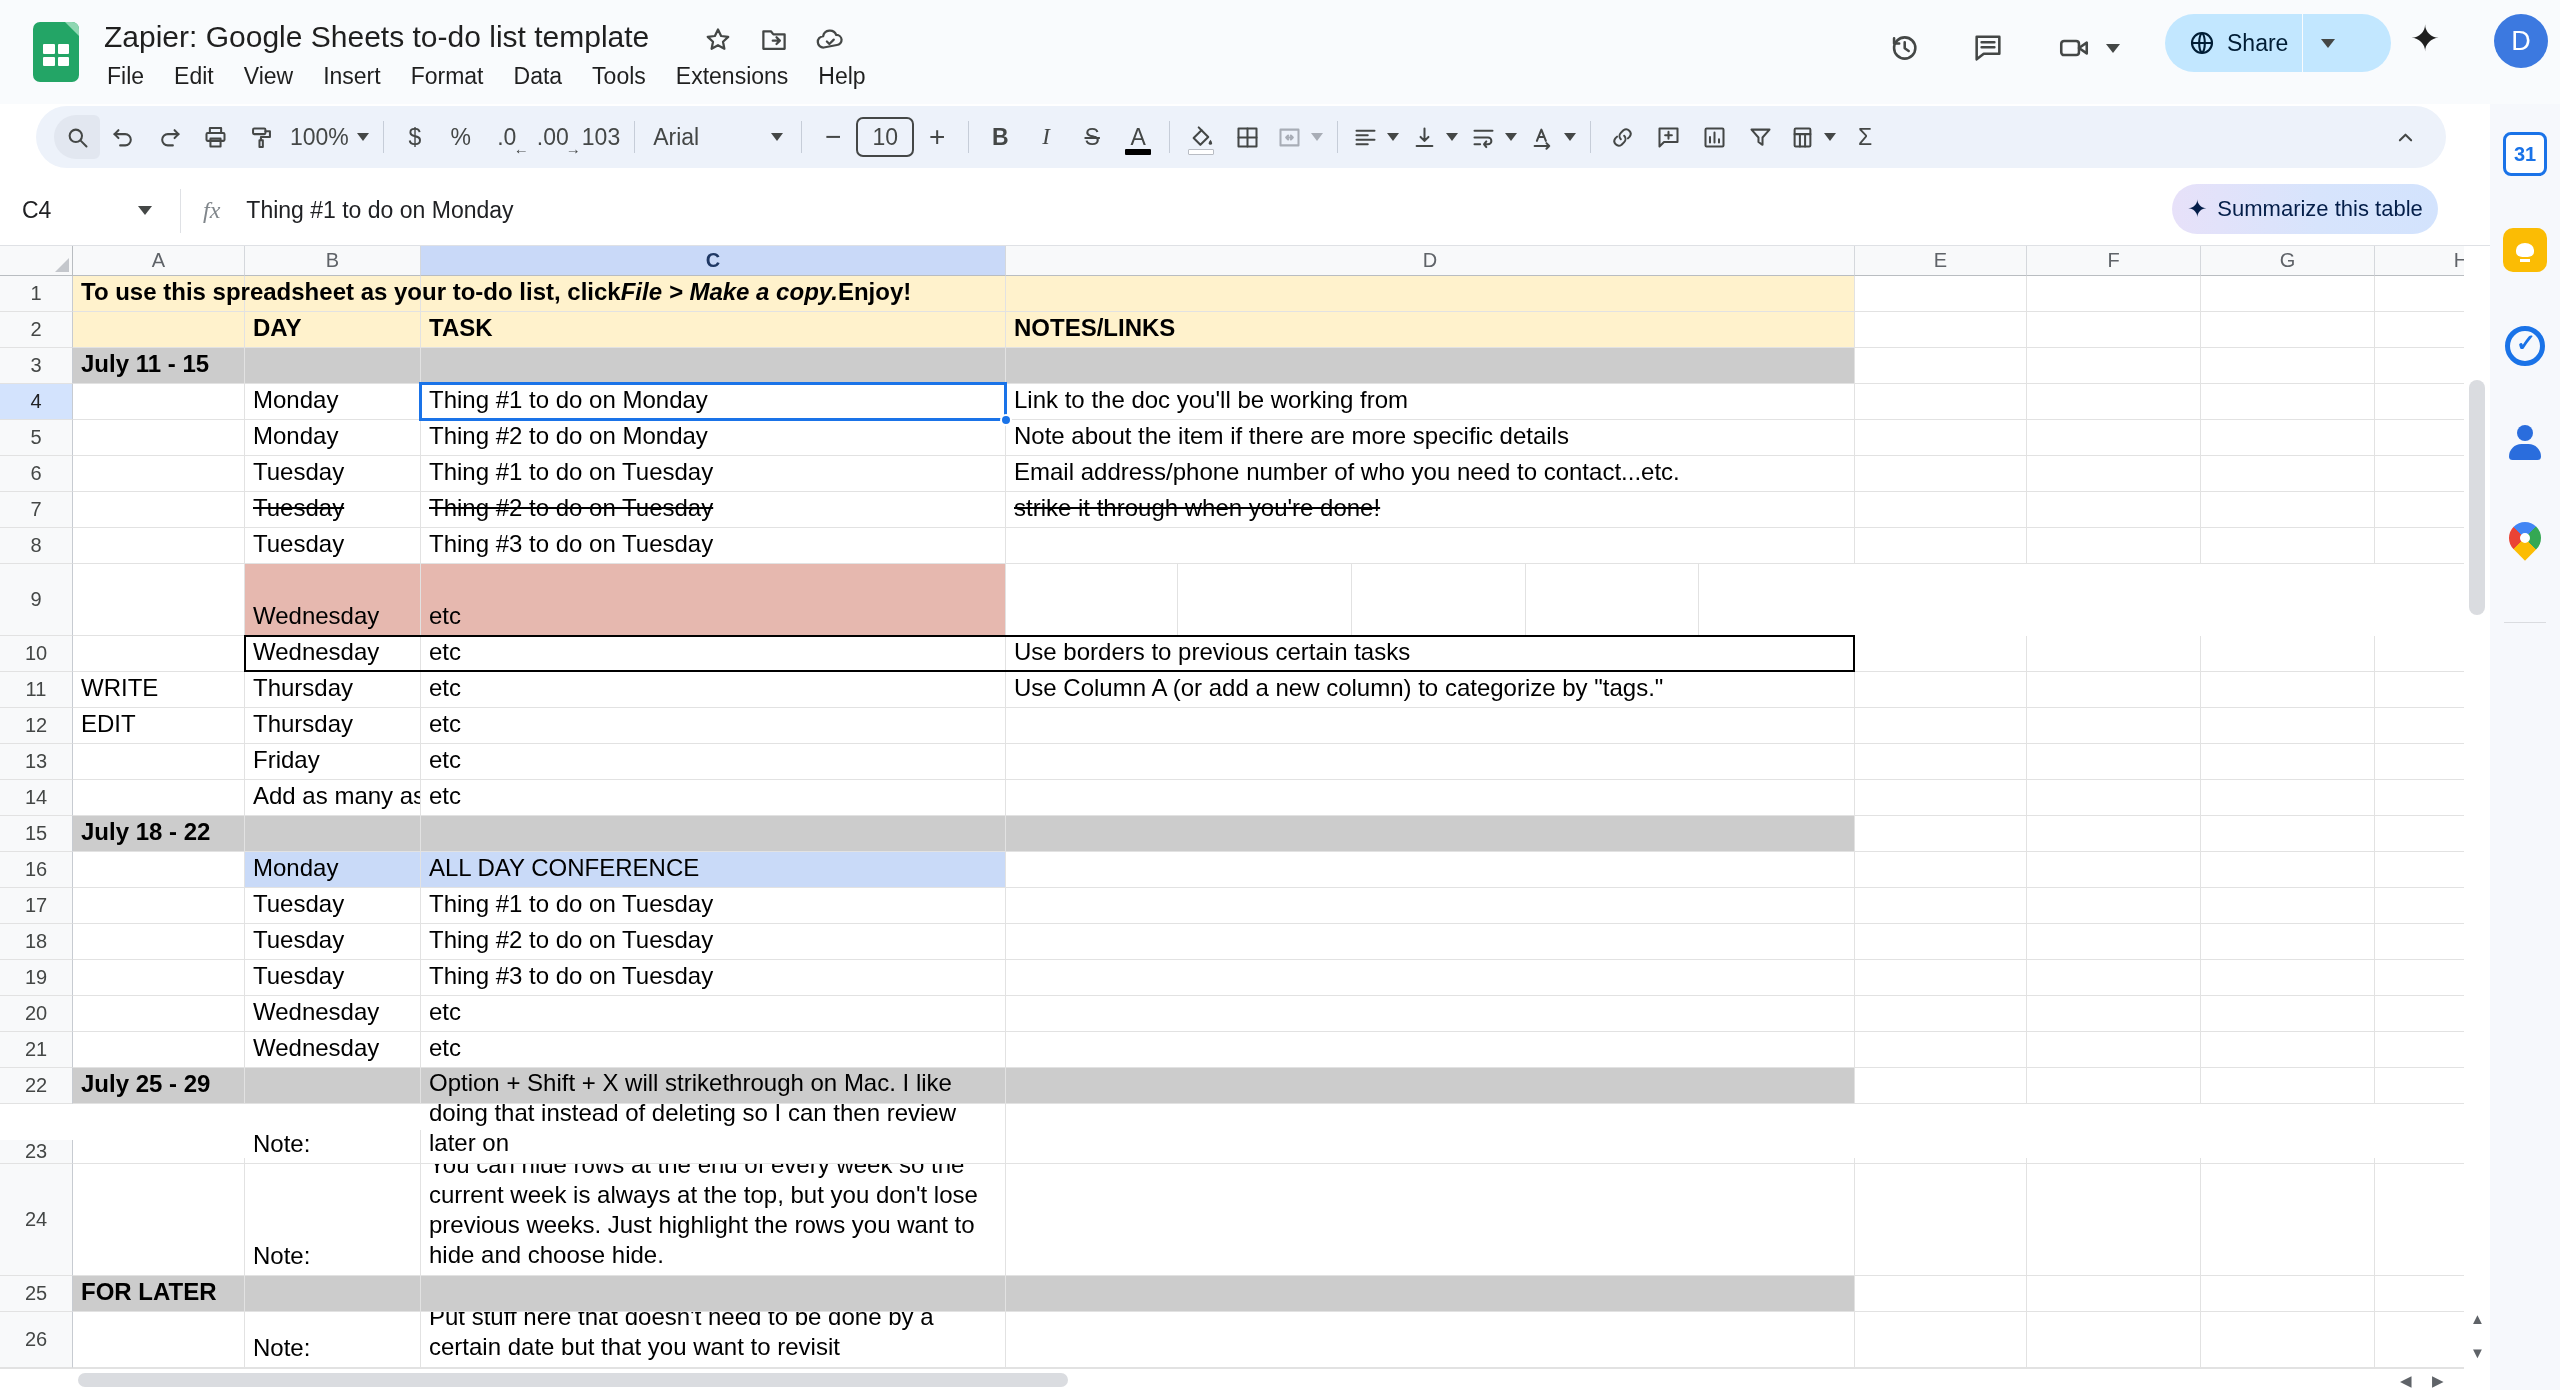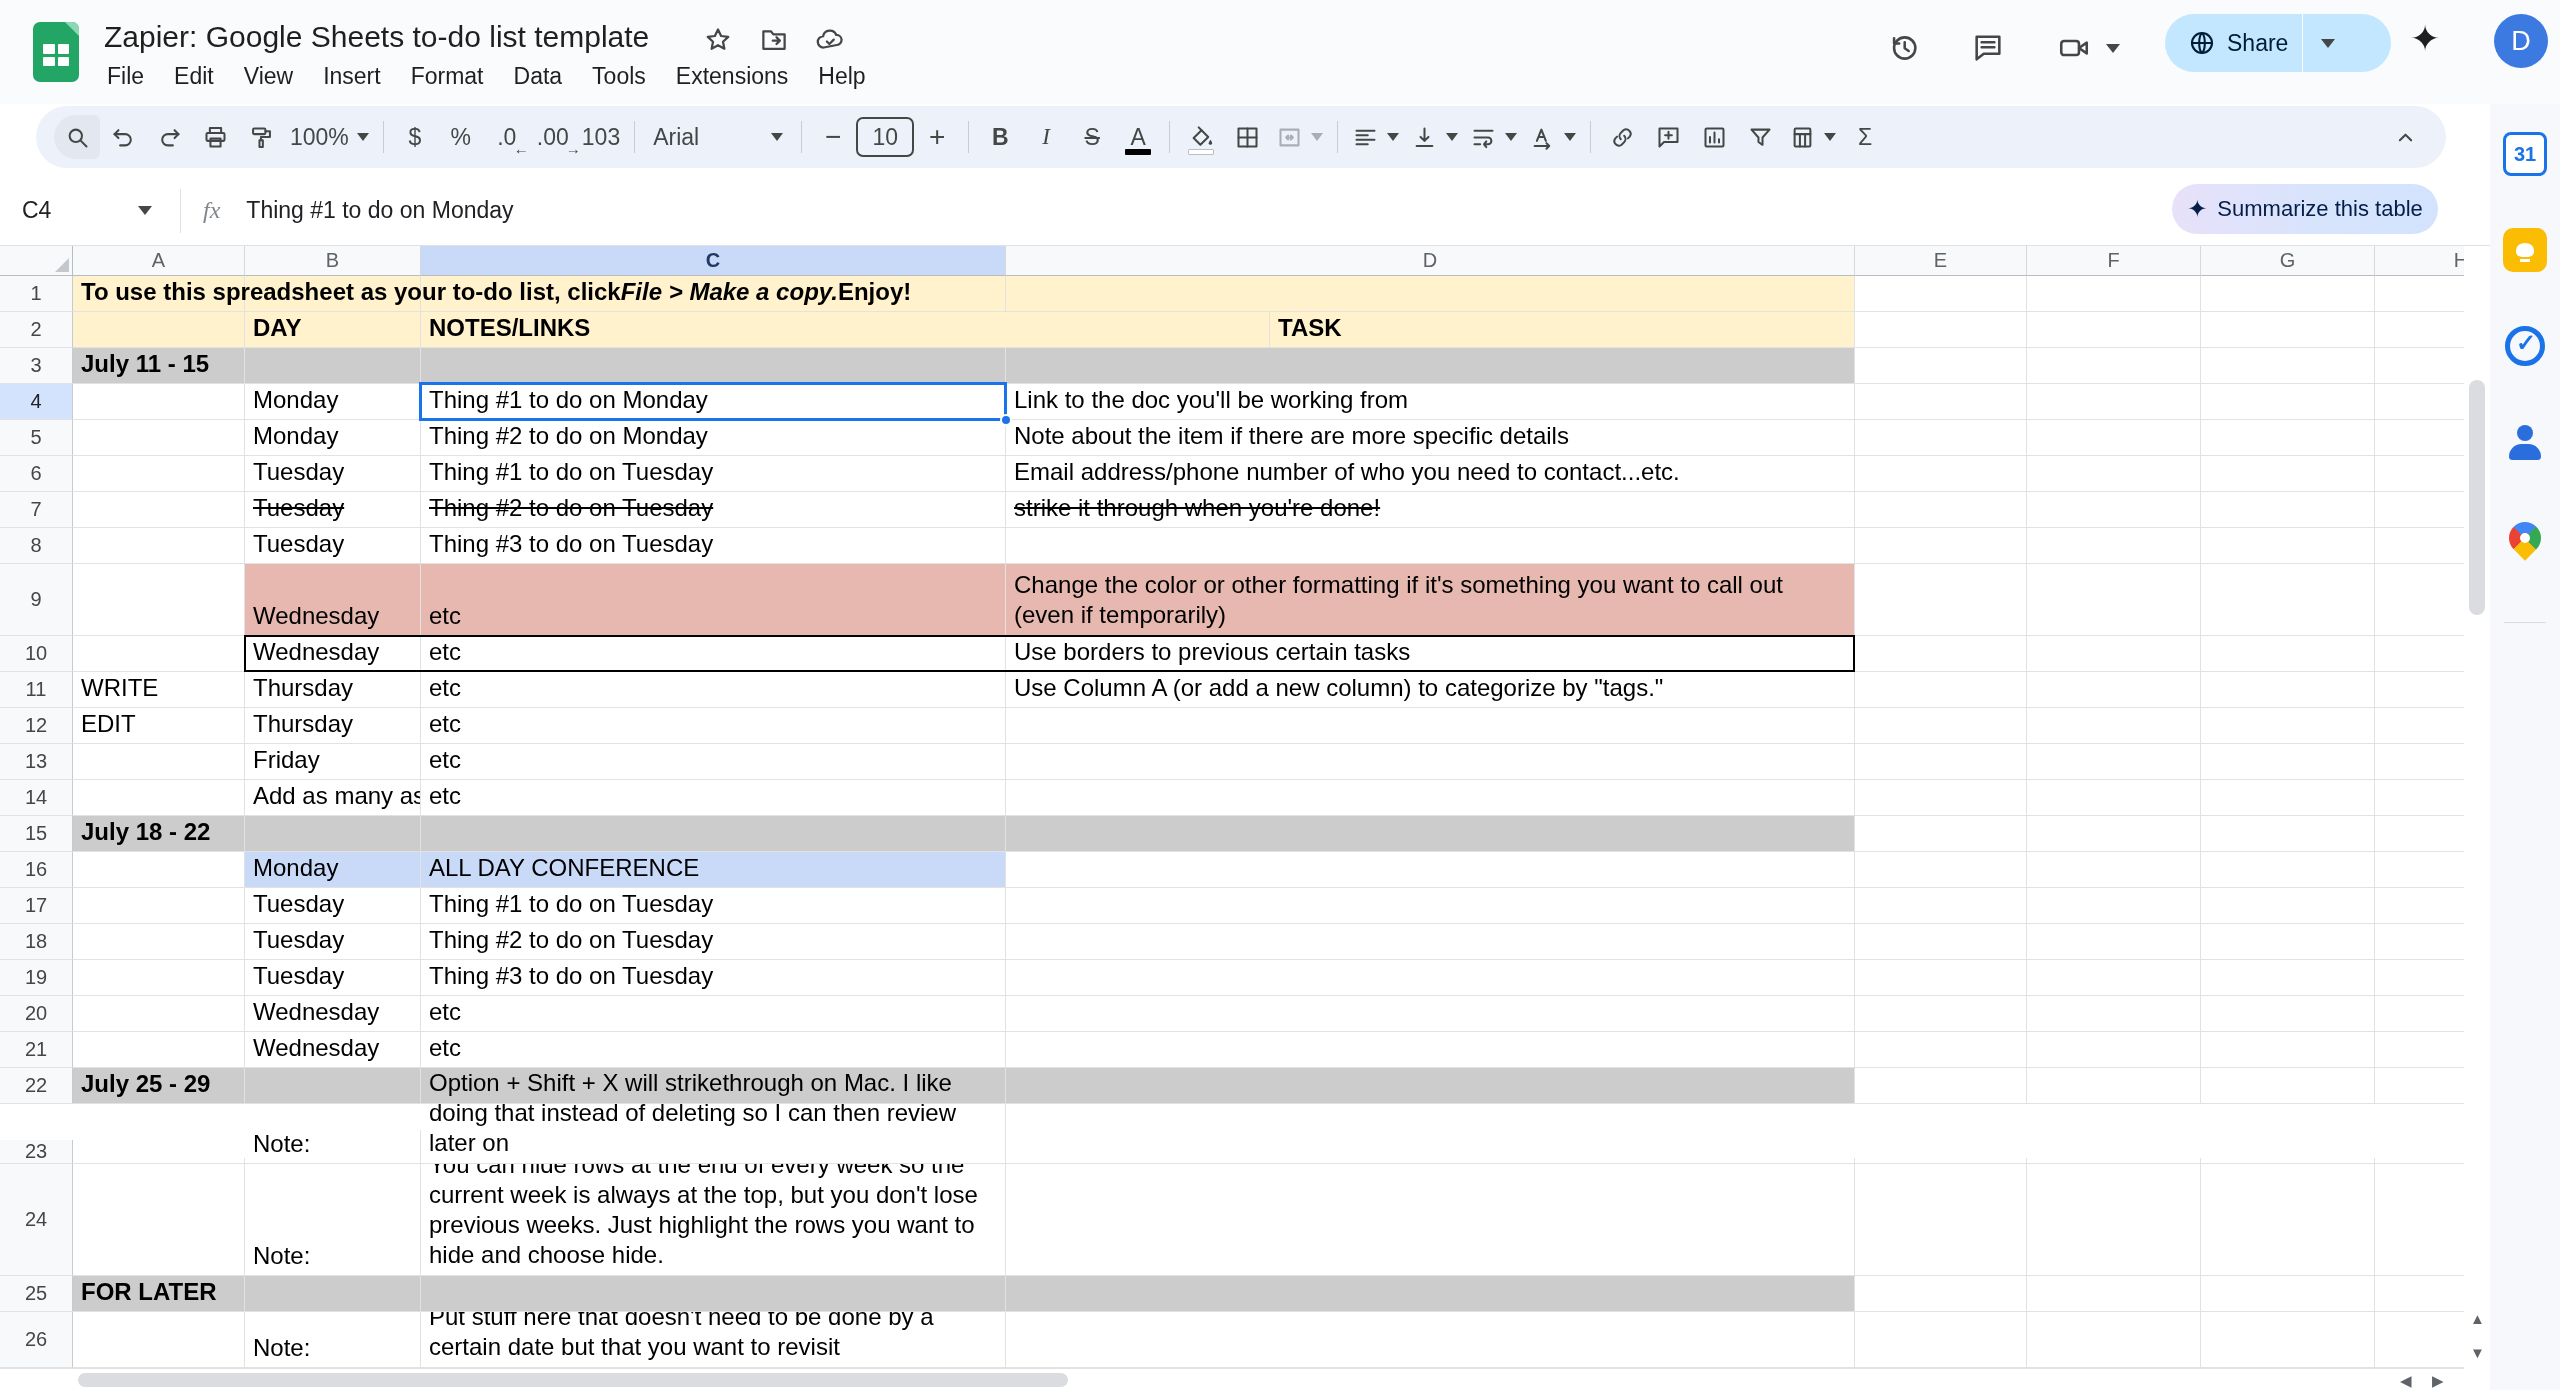--- a/index.html
+++ b/index.html
@@ -393,25 +393,25 @@
       <div class="g-cell" style="width: 174px;"></div>
       <div class="g-cell" style="width: 174px;"></div>
       <div class="g-cell" style="width: 173px;"></div>
     </div>
     <div class="g-row" style="height: 36px;">
       <div class="g-rowhdr">2</div>
       <div class="g-cell" style="width: 172px; background: rgb(255, 242, 204);"></div>
       <div class="g-cell b" style="width: 176px; background: rgb(255, 242, 204);">
         <span>DAY</span>
       </div>
+      <div class="g-cell b" style="width: 585px; background: rgb(255, 242, 204);">
+        <span>TASK</span>
+      </div>
       <div class="g-cell b" style="width: 849px; background: rgb(255, 242, 204);">
         <span>NOTES/LINKS</span>
-      </div>
-      <div class="g-cell b" style="width: 585px; background: rgb(255, 242, 204);">
-        <span>TASK</span>
       </div>
       <div class="g-cell" style="width: 172px;"></div>
       <div class="g-cell" style="width: 174px;"></div>
       <div class="g-cell" style="width: 174px;"></div>
       <div class="g-cell" style="width: 173px;"></div>
     </div>
     <div class="g-row" style="height: 36px;">
       <div class="g-rowhdr">3</div>
       <div class="g-cell ov b" style="width: 172px; background: rgb(204, 204, 204);">
         <span>July 11 - 15</span>
@@ -508,23 +508,20 @@
       <div class="g-cell" style="width: 173px;"></div>
     </div>
     <div class="g-row" style="height: 72px;">
       <div class="g-rowhdr">9</div>
       <div class="g-cell" style="width: 172px;"></div>
       <div class="g-cell" style="width: 176px; background: rgb(230, 184, 175);">
         <span>Wednesday</span>
       </div>
       <div class="g-cell" style="width: 585px; background: rgb(230, 184, 175);">
         <span>etc</span>
-      </div>
-      <div class="g-cell wrap" style="width: 849px; background: rgb(230, 184, 175);">
-        <span>Change the color or other formatting if it's something you want to call out (even if temporarily)</span>
       </div>
       <div class="g-cell" style="width: 172px;"></div>
       <div class="g-cell" style="width: 174px;"></div>
       <div class="g-cell" style="width: 174px;"></div>
       <div class="g-cell" style="width: 173px;"></div>
     </div>
     <div class="g-row" style="height: 36px;">
       <div class="g-rowhdr">10</div>
       <div class="g-cell" style="width: 172px;"></div>
       <div class="g-cell" style="width: 176px;">

